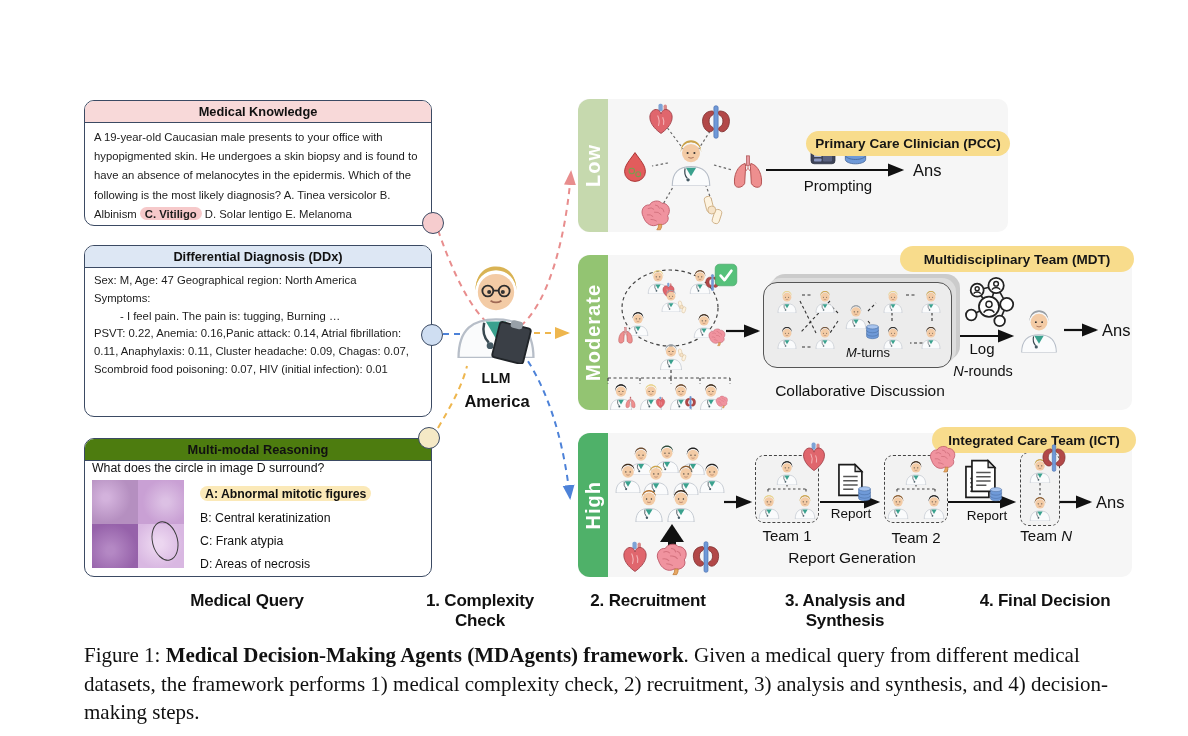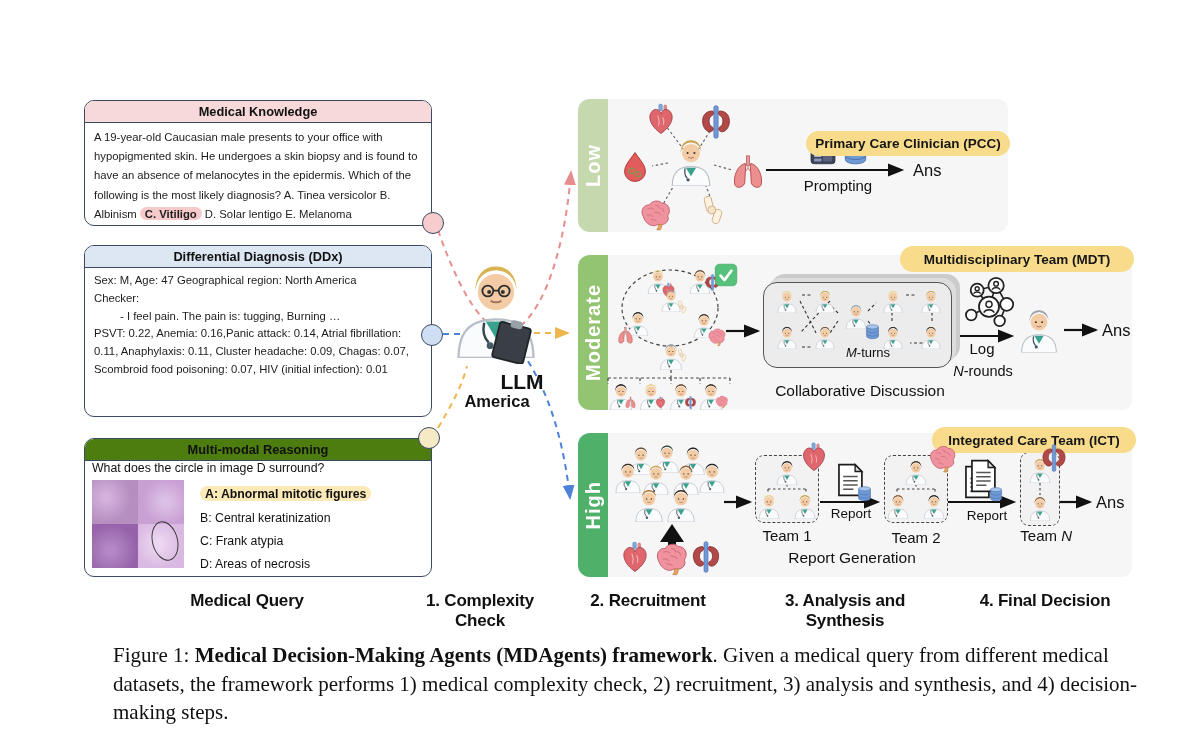--- a/index.html
+++ b/index.html
@@ -197,21 +197,21 @@
 
 <div class="qbox" style="left:84px;top:100px;width:346px;height:124px;">
   <div class="qhead" style="background:#f8d9d9;">Medical Knowledge</div>
   <div class="qbody"><span>A 19-year-old Caucasian male presents to your office with hypopigmented skin. He undergoes a skin biopsy and is found to have an absence of melanocytes in the epidermis. Which of the following is the most likely diagnosis? A. Tinea versicolor B. Albinism</span> <span class="pill pill-pink">C. Vitiligo</span><span> D. Solar lentigo E. Melanoma</span></div>
 </div>
 
 <div class="qbox" style="left:84px;top:245px;width:346px;height:170px;">
   <div class="qhead" style="background:#dde7f4;">Differential Diagnosis (DDx)</div>
   <div class="qbody2">
     <div>Sex: M, Age: 47 Geographical region: North America</div>
-    <div>Checker:</div>
+    <div>Symptoms:</div>
     <div style="padding-left:26px;">- I feel pain. The pain is: tugging, Burning …</div>
     <div>PSVT: 0.22, Anemia: 0.16,Panic attack: 0.14, Atrial fibrillation: 0.11, Anaphylaxis: 0.11, Cluster headache: 0.09, Chagas: 0.07, Scombroid food poisoning: 0.07, HIV (initial infection): 0.01</div>
   </div>
 </div>
 
 <div class="qbox" style="left:84px;top:438px;width:346px;height:137px;">
   <div class="qhead" style="background:#4d7c0f;">Multi-modal Reasoning</div>
 </div>
 <div class="lbl" style="left:92px;top:461px;font-size:12.3px;">What does the circle in image D surround?</div>
 <div class="histo" style="left:92px;top:480px;">
@@ -226,21 +226,21 @@
 <div class="lbl" style="left:200px;top:534px;font-size:12.3px;">C: Frank atypia</div>
 <div class="lbl" style="left:200px;top:557px;font-size:12.3px;">D: Areas of necrosis</div>
 
 <div class="dot" style="left:422px;top:212px;background:#f6ccce;"></div>
 <div class="dot" style="left:421px;top:324px;background:#cfdef2;"></div>
 <div class="dot" style="left:418px;top:427px;background:#f5e9c6;"></div>
 
 <svg class="ic" style="left:450px;top:258px;" width="92" height="106" viewBox="0 0 60 70">
     <use href="#sym-checker" style="color:#d9b354"></use>
   </svg>
-<div class="lbl ctr" style="left:482px;top:370px;width:80px;font-weight:bold;font-size:21px;">LLM</div>
+<div class="lbl ctr" style="left:456px;top:370px;width:80px;font-weight:bold;font-size:14px;">LLM</div>
 <div class="lbl ctr" style="left:447px;top:392px;width:100px;font-weight:bold;font-size:16.5px;">America</div>
 
 <div class="rowlabel" style="left:578px;top:99px;width:30px;height:133px;background:#c6d9ae;">
     <span>Low</span>
   </div>
 <div class="rowlabel" style="left:578px;top:255px;width:30px;height:155px;background:#93c472;">
     <span>Moderate</span>
   </div>
 <div class="rowlabel" style="left:578px;top:433px;width:30px;height:144px;background:#4fb169;">
     <span>High</span>
@@ -426,15 +426,15 @@
 
 <div class="lbl" style="left:1096px;top:493px;font-size:16.5px;">Ans</div>
 <div class="lbl ctr" style="left:742px;top:549px;width:220px;font-size:15.5px;">Report Generation</div>
 
 <div class="step" style="left:167px;top:591px;width:160px;">Medical Query</div>
 <div class="step" style="left:400px;top:591px;width:160px;">1. Complexity Check</div>
 <div class="step" style="left:588px;top:591px;width:120px;">2. Recruitment</div>
 <div class="step" style="left:745px;top:591px;width:200px;">3. Analysis and Synthesis</div>
 <div class="step" style="left:955px;top:591px;width:180px;">4. Final Decision</div>
 
-<div class="capt" style="left:84px;top:641px;width:1050px;margin-left:29px;">
+<div class="capt" style="left:84px;top:641px;width:1050px;">
   <span>Figure 1: </span><b>Medical Decision-Making Agents (MDAgents) framework</b><span>. Given a medical query from different medical datasets, the framework performs 1) medical complexity check, 2) recruitment, 3) analysis and synthesis, and 4) decision-making steps.</span>
 </div>
 
 </body></html>

